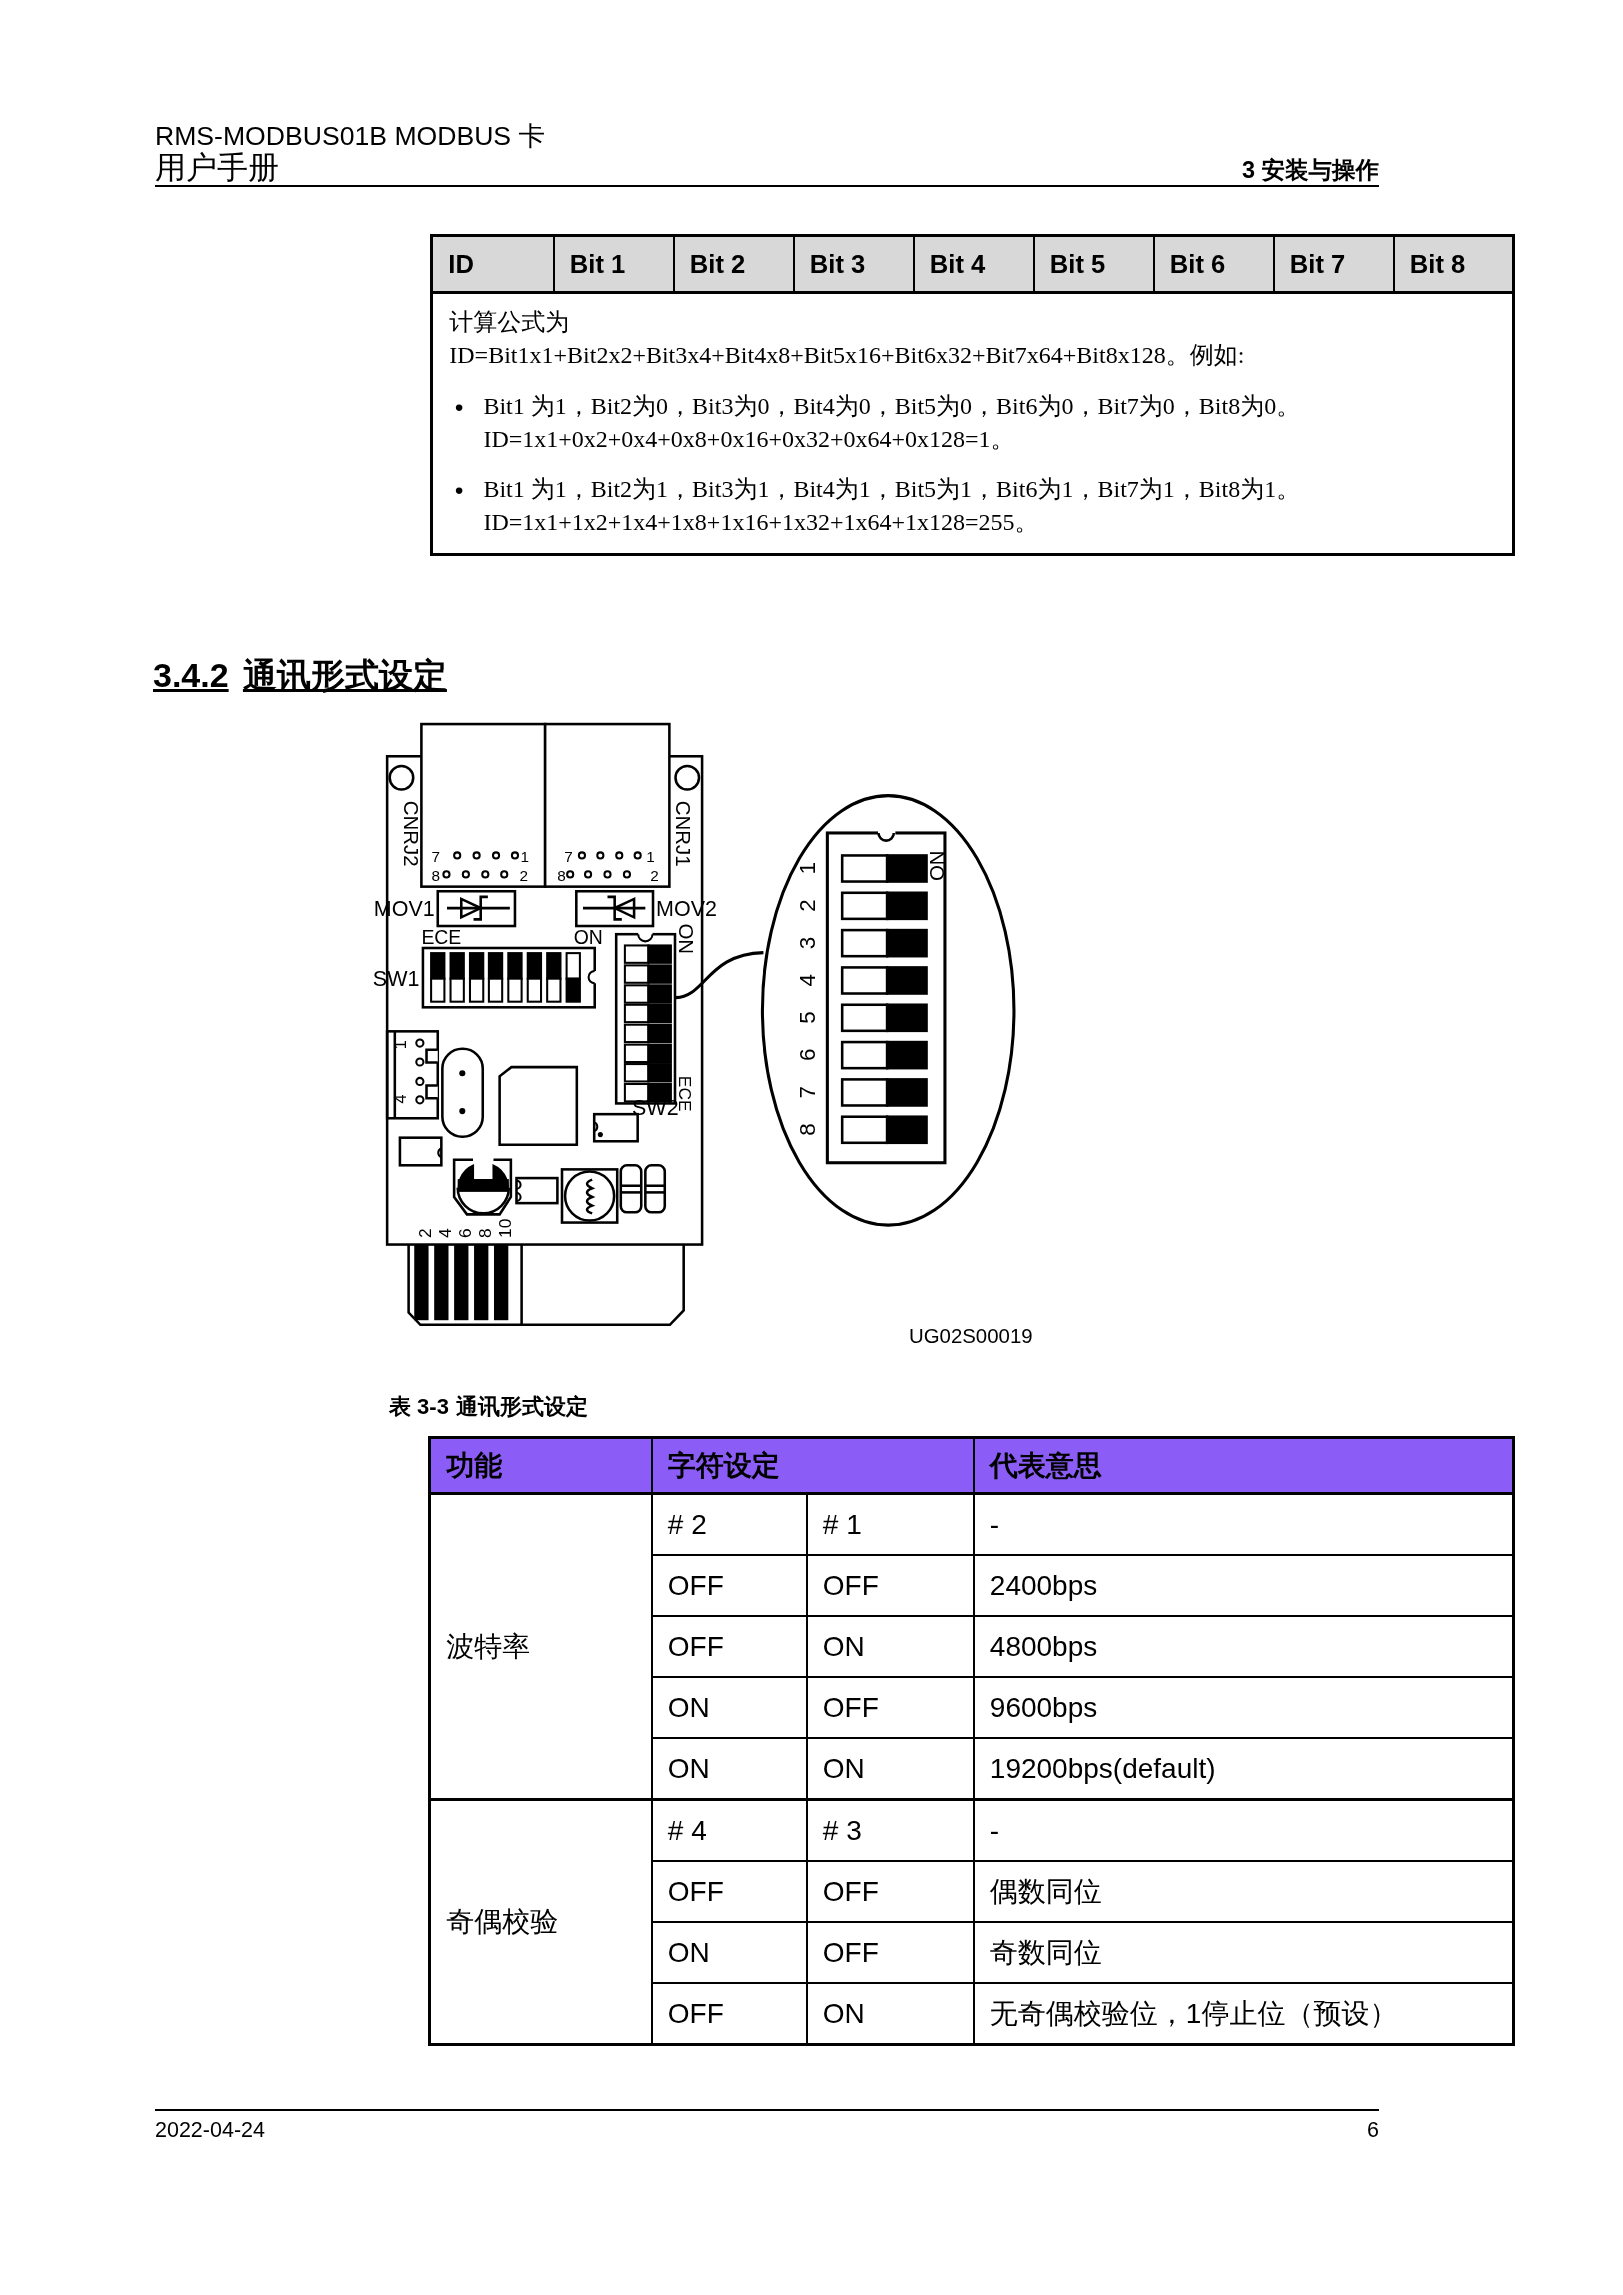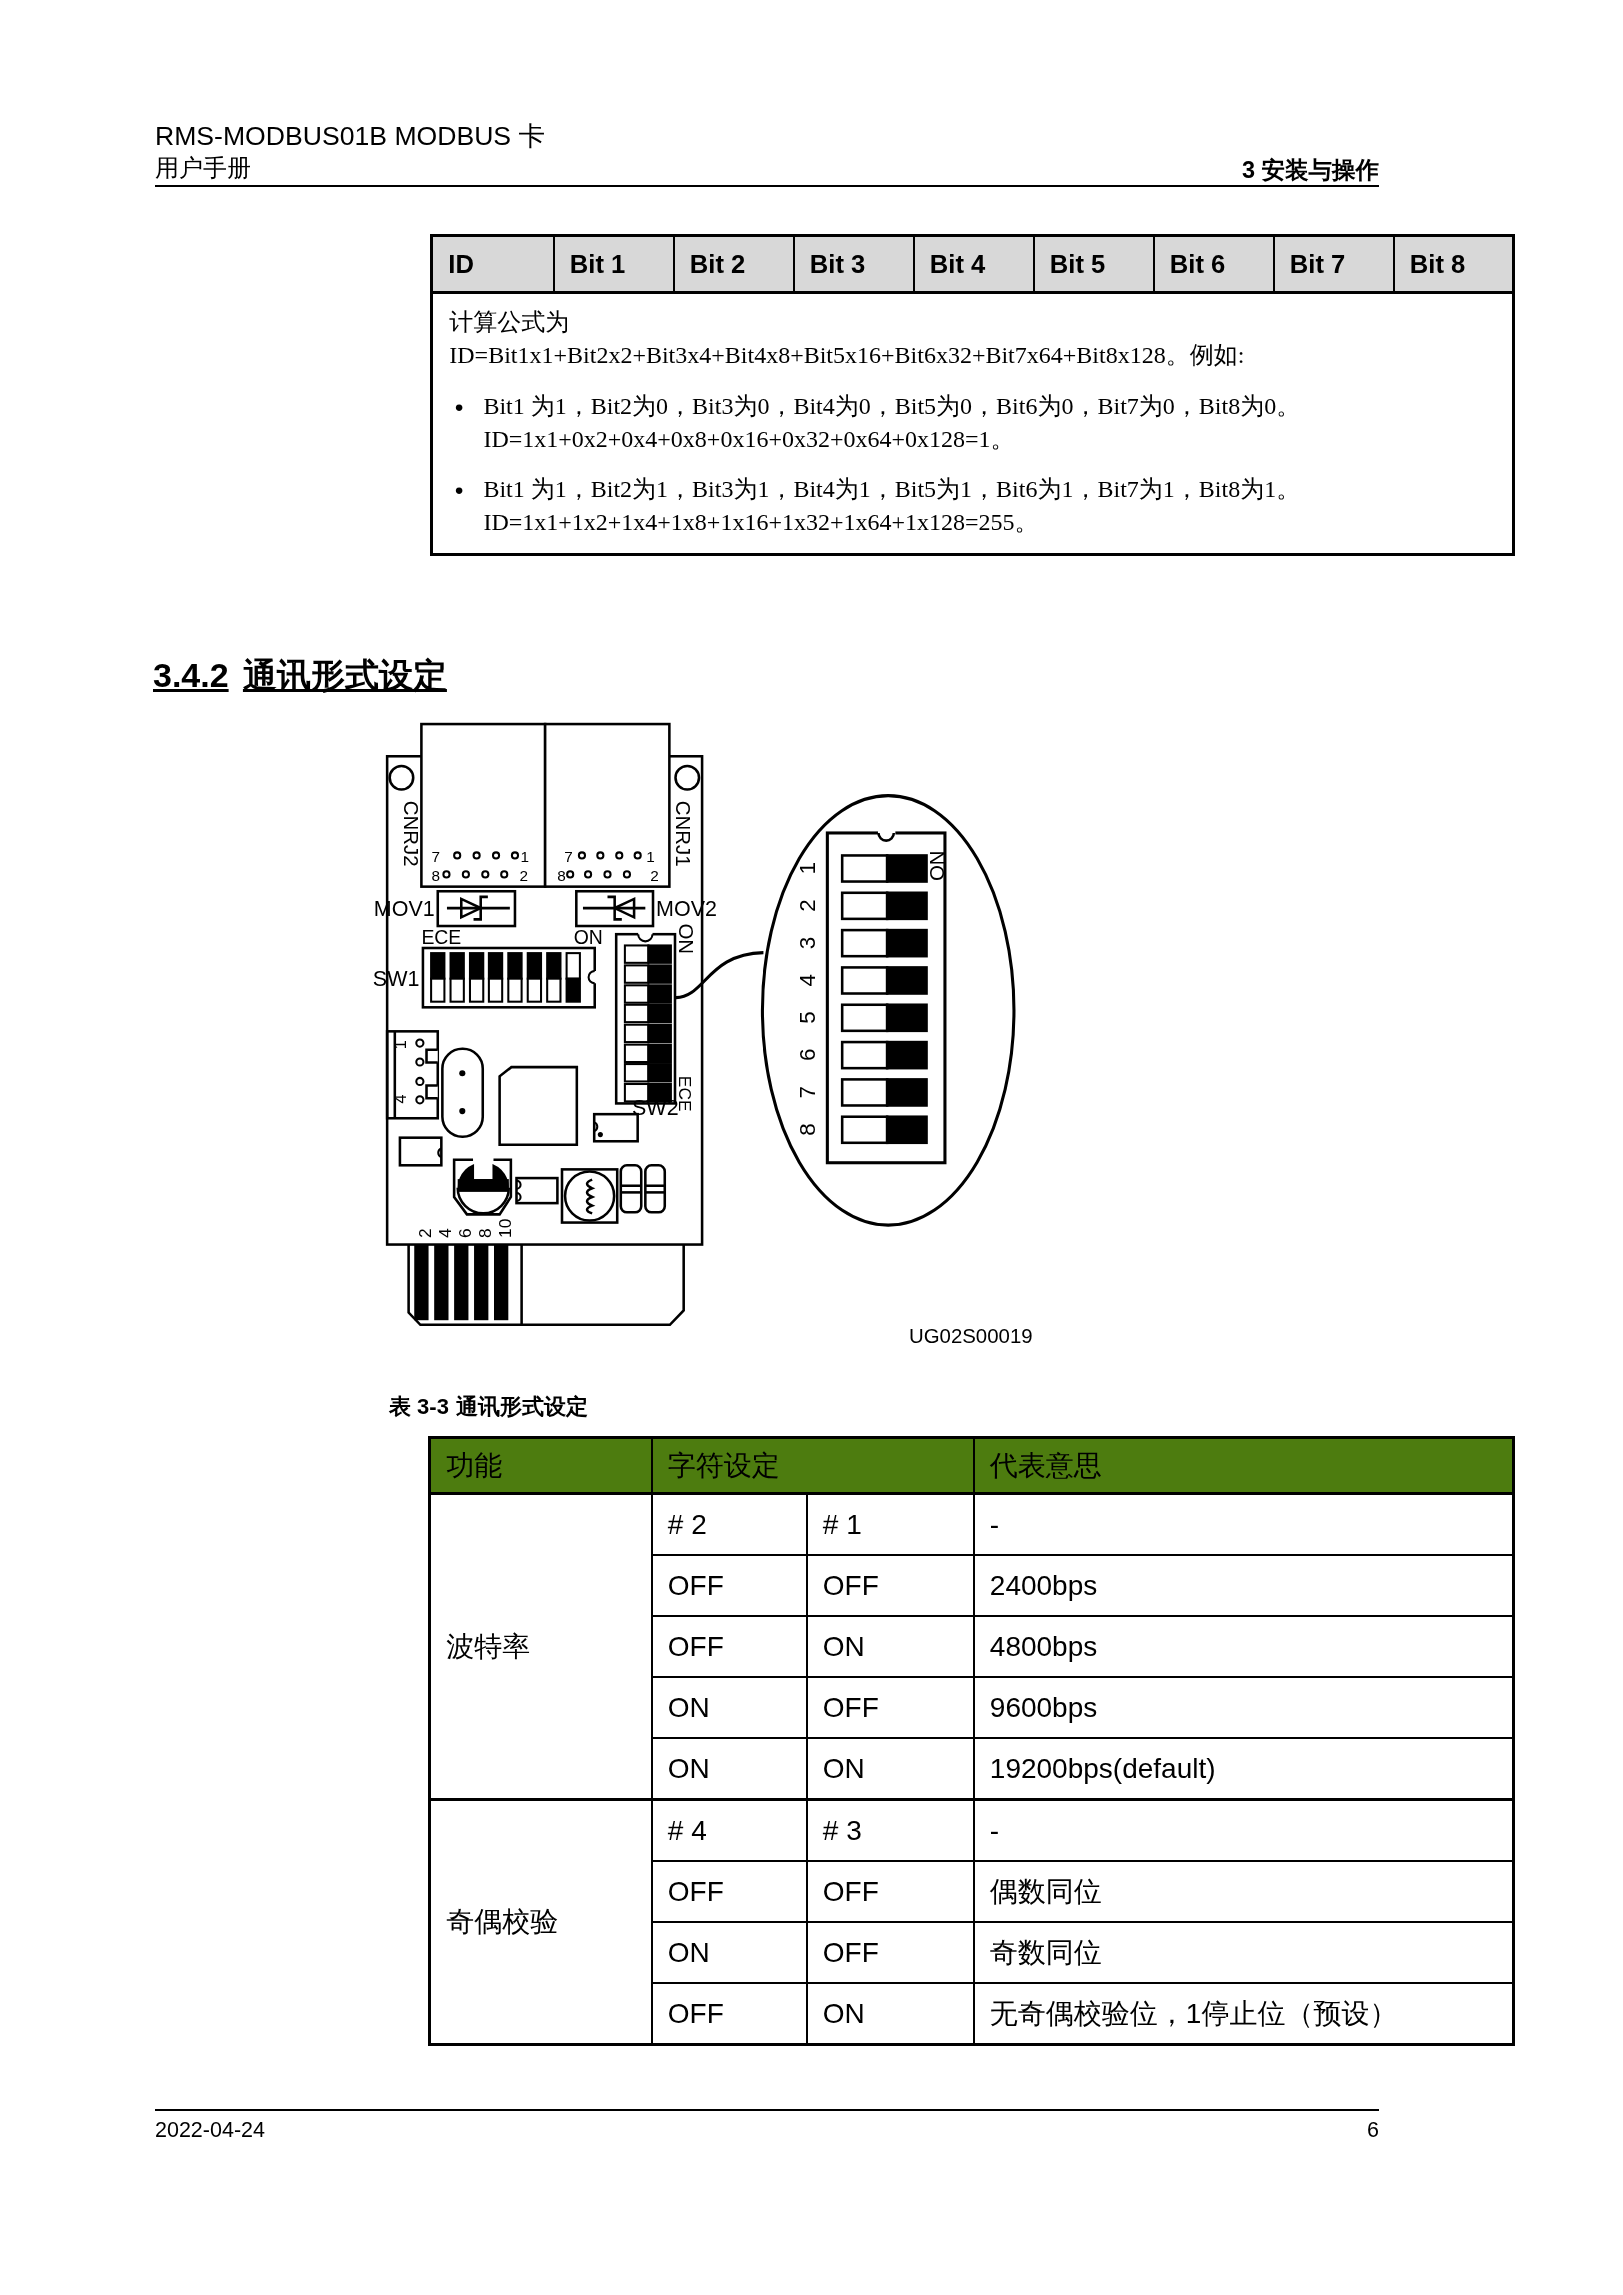--- a/index.html
+++ b/index.html
@@ -2,21 +2,21 @@
 <html style="font-size:8.2px"><head>
 <meta charset="utf-8">
 <style>
   html,body{margin:0;padding:0;background:#fff;}
   body{font-family:"Liberation Sans","DejaVu Sans",sans-serif;color:#000;}
   .page{position:relative;width:1530px;height:2295px;background:#fff;overflow:hidden;}
 
   
   .hdr{position:absolute;left:155px;top:119px;}
   .hdr .l1{font-size:26.6px;line-height:34px;}
-  .hdr .l2{font-size:24px;line-height:30px;}
+  .hdr .l2{font-size:31px;line-height:30px;}
   .chapter{position:absolute;right:151px;top:154px;font-size:23.5px;font-weight:bold;}
   .rule{position:absolute;left:155px;right:151px;height:2px;background:#000;}
   .rule.top{top:185px;}
   .rule.bottom{top:2109px;}
 
   
   .footer-date{position:absolute;left:155px;top:2118px;font-size:21.5px;}
   .footer-page{position:absolute;right:151px;top:2118px;font-size:21.5px;}
 
   
@@ -37,22 +37,22 @@
 
   
   .diagram{position:absolute;left:358px;top:706px;width:680px;height:665px;}
   .diagram svg{width:100%;height:100%;}
   .figcode{position:absolute;left:909px;top:1325px;font-size:20.4px;}
 
   
   .caption{position:absolute;left:389px;top:1392px;font-size:22px;font-weight:bold;}
   .caption .cap-txt{margin-left:7.2px;}
   .t3{position:absolute;left:388px;top:1436px;width:1084px;border:3.1px solid #000;}
-  .t3 th{background:#4d7c0f;border:2px solid #000;border-bottom:3.1px solid #000;height:53px;
-         font-size:28px;text-align:left;padding:0 0 0 15.3px;font-weight:normal;}
+  .t3 th{background:#8b5cf6;border:2px solid #000;border-bottom:3.1px solid #000;height:53px;
+         font-size:28px;text-align:left;padding:0 0 0 15.3px;font-weight:bold;}
   .t3 td{border:2px solid #000;height:59px;font-size:28px;text-align:left;
          padding:0 0 0 15.3px;vertical-align:middle;}
   .t3 td.group{border-top:3.1px solid #000;}
   svg text{font-family:"Liberation Sans","DejaVu Sans",sans-serif;fill:#000;stroke:none;}
 </style>
 </head>
 <body>
 
 <div class="page">
 

